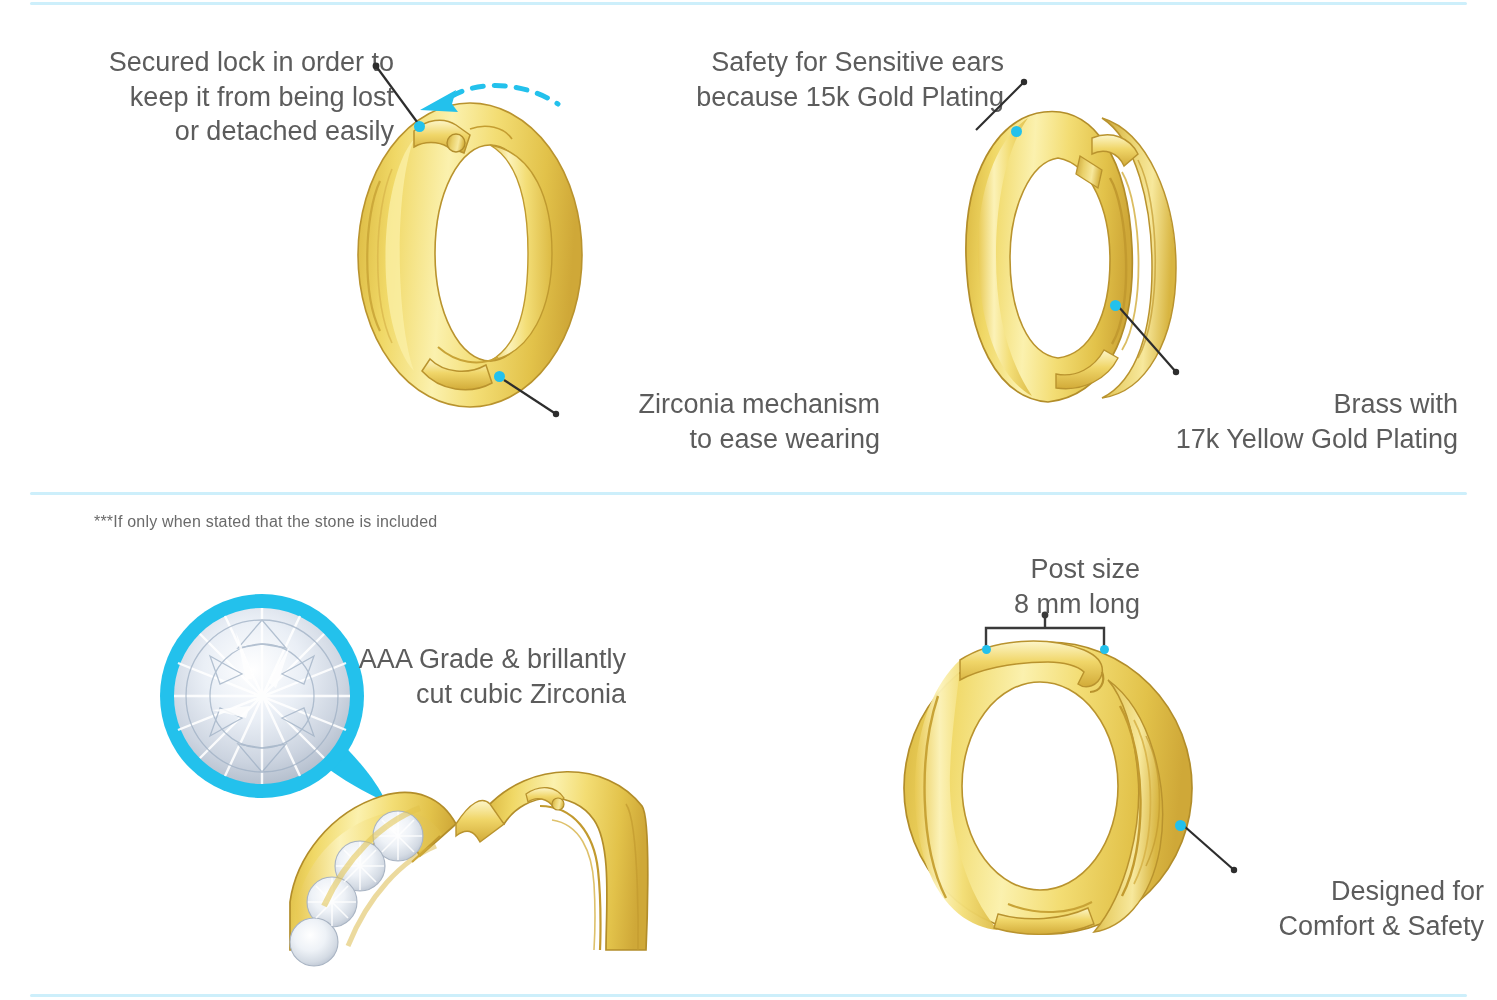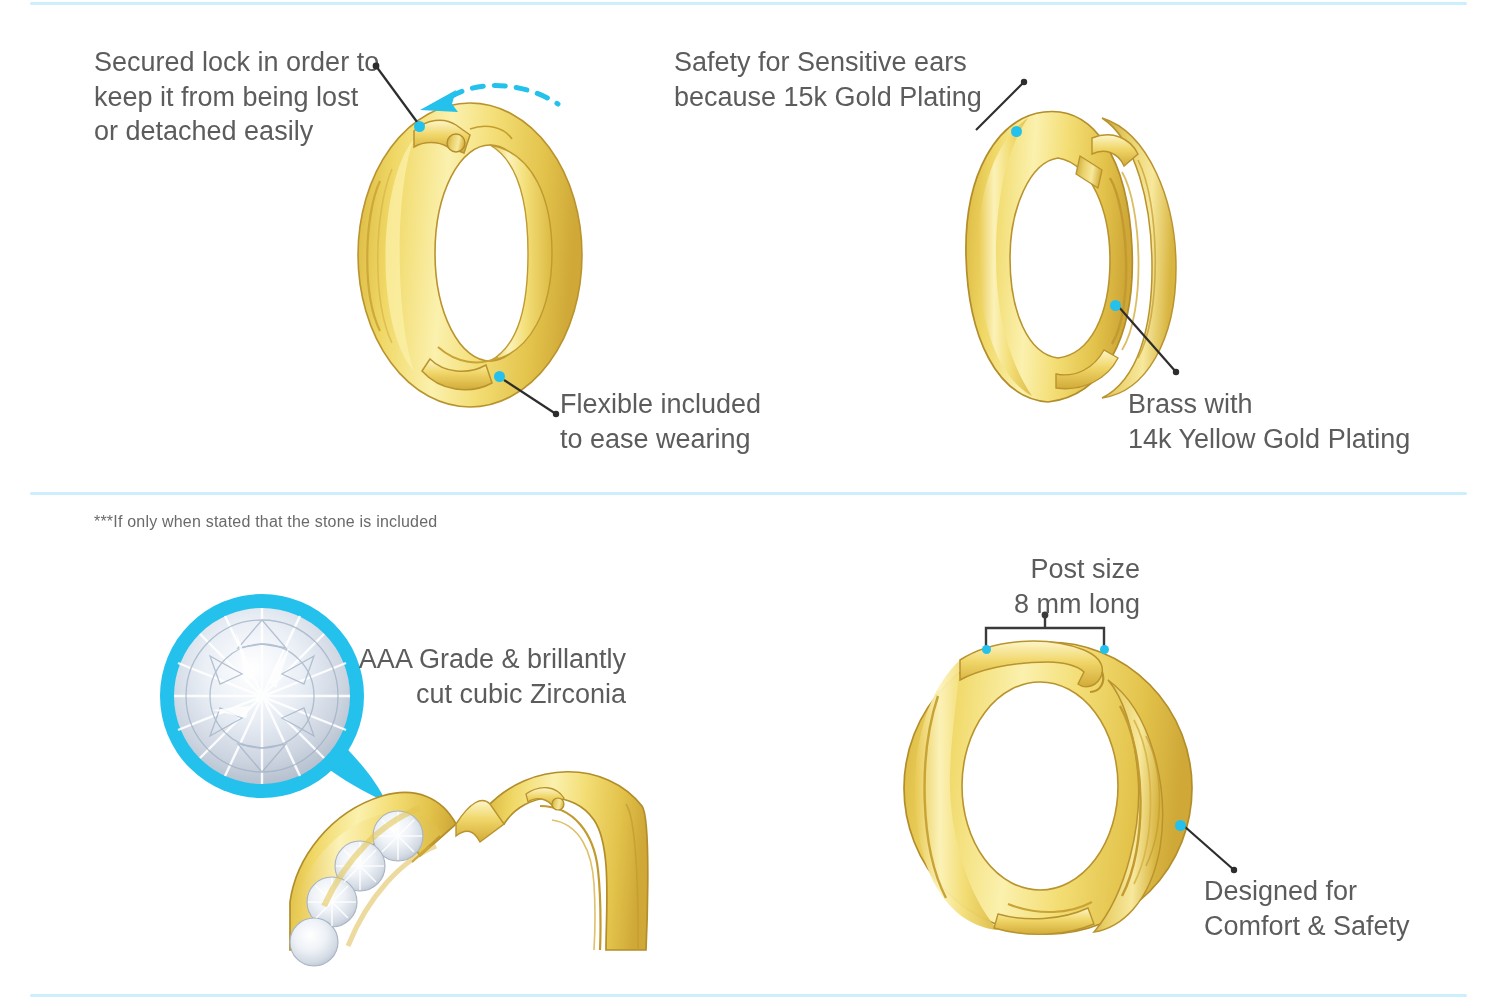--- a/index.html
+++ b/index.html
@@ -10,21 +10,21 @@
   }
   .infographic{position:absolute;inset:0;background:#fff;}
 
   
   .divider{position:absolute;height:3px;background:#cdeffb;border-radius:2px;}
   .divider.top{left:30px;right:30px;top:2px;}
   .divider.mid{left:30px;right:30px;top:492px;}
   .divider.bot{left:30px;right:30px;top:994px;}
 
   
-  .callout{position:absolute;font-size:27px;line-height:1.28;color:#5c5c5c;white-space:pre-line;}
+  .callout{position:absolute;font-size:27px;line-height:1.28;color:#5c5c5c;white-space:pre-line;text-align:right;}
   .callout.center{text-align:right;}
   .disclaimer{position:absolute;font-size:16px;color:#6a6a6a;letter-spacing:.2px;}
   .dot{position:absolute;width:11px;height:11px;border-radius:50%;background:#23c1ec;}
   .dot.sm{width:9px;height:9px;}
 
   svg.art{position:absolute;overflow:visible;}
 </style>
 </head>
 <body>
 
@@ -109,21 +109,21 @@
 
   <div class="callout" style="left:94px;top:45px;width:300px;">Secured lock in order to
 keep it from being lost
 or detached easily</div>
   <svg class="art" style="left:372px;top:62px;width:60px;height:72px" viewBox="0 0 60 72">
     <line x1="4" y1="4" x2="48" y2="64" stroke="#2d2d2d" stroke-width="2.2"></line>
     <circle cx="4" cy="4" r="3.4" fill="#2d2d2d"></circle>
   </svg>
   <div class="dot" style="left:414px;top:121px;"></div>
 
-  <div class="callout" style="left:560px;top:387px;width:320px;">Flexible included
+  <div class="callout" style="left:560px;top:387px;width:320px;">Zirconia mechanism
 to ease wearing</div>
   <svg class="art" style="left:500px;top:376px;width:62px;height:46px" viewBox="0 0 62 46">
     <line x1="4" y1="4" x2="56" y2="38" stroke="#2d2d2d" stroke-width="2.2"></line>
     <circle cx="56" cy="38" r="3.2" fill="#2d2d2d"></circle>
   </svg>
   <div class="dot" style="left:494px;top:371px;"></div>
 
   <svg class="art" style="left:952px;top:92px;width:250px;height:320px" viewBox="0 0 250 320">
 
     <path d="M150 26 C196 40 224 108 224 176 C224 248 194 300 150 306
@@ -150,21 +150,21 @@
 
   <div class="callout" style="left:674px;top:45px;width:330px;">Safety for Sensitive ears
 because 15k Gold Plating</div>
   <svg class="art" style="left:968px;top:78px;width:60px;height:60px" viewBox="0 0 60 60">
     <line x1="56" y1="4" x2="8" y2="52" stroke="#2d2d2d" stroke-width="2.2"></line>
     <circle cx="56" cy="4" r="3.2" fill="#2d2d2d"></circle>
   </svg>
   <div class="dot" style="left:1011px;top:126px;"></div>
 
   <div class="callout" style="left:1128px;top:387px;width:330px;">Brass with
-14k Yellow Gold Plating</div>
+17k Yellow Gold Plating</div>
   <svg class="art" style="left:1112px;top:300px;width:72px;height:78px" viewBox="0 0 72 78">
     <line x1="6" y1="6" x2="64" y2="72" stroke="#2d2d2d" stroke-width="2.2"></line>
     <circle cx="64" cy="72" r="3.2" fill="#2d2d2d"></circle>
   </svg>
   <div class="dot" style="left:1110px;top:300px;"></div>
 
   <div class="disclaimer" style="left:94px;top:513px;">***If only when stated that the stone is included</div>
 
   <svg class="art" style="left:150px;top:588px;width:250px;height:240px" viewBox="0 0 250 240">
 

